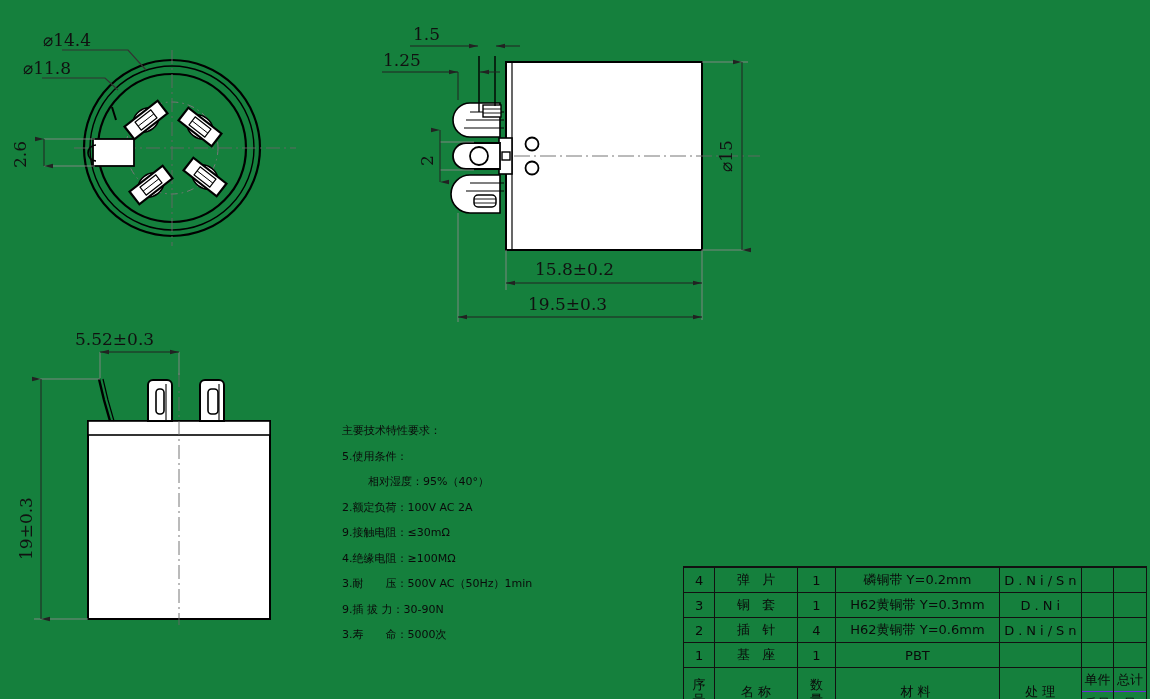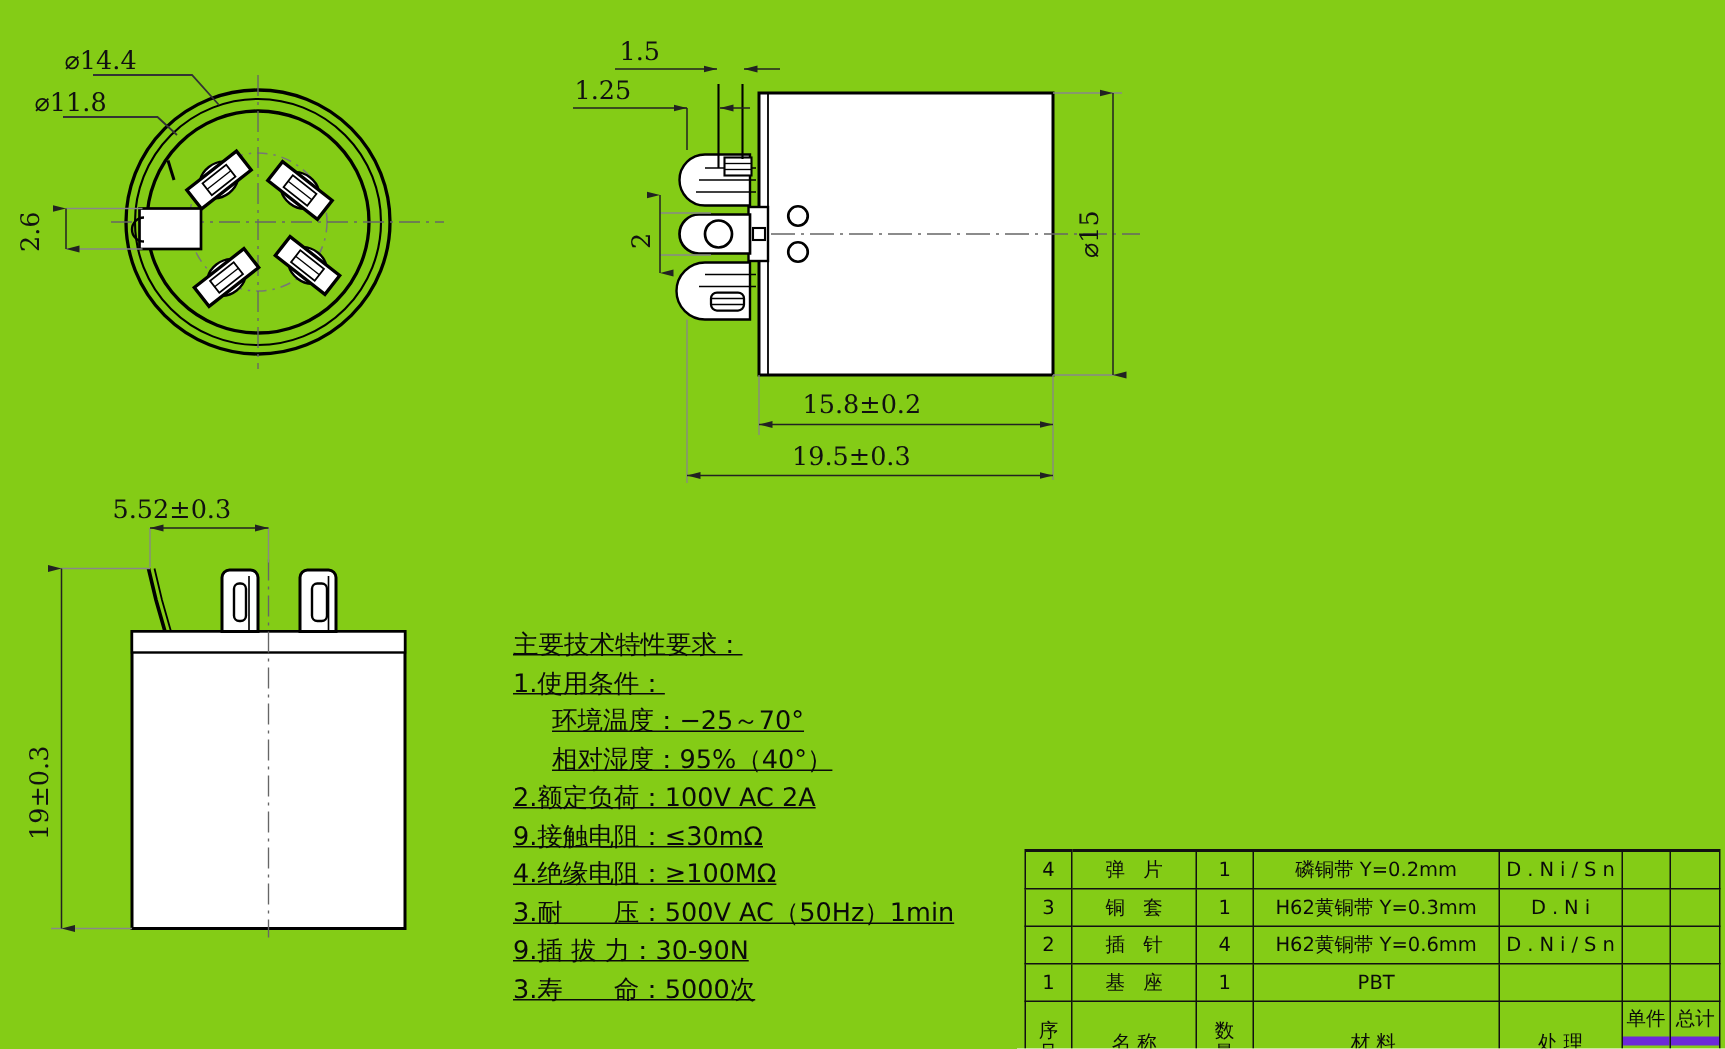--- a/index.html
+++ b/index.html
@@ -8,39 +8,38 @@
     background: #ffffff;
   }
   body {
     font-family: "Liberation Serif", "DejaVu Serif", serif;
     color: #000000;
   }
   #page {
     position: relative;
     width: 1150px;
     height: 699px;
-    background: #84cc16;
+    background: #15803d;
     overflow: hidden;
   }
   #drawing {
     position: absolute;
     left: 0;
     top: 0;
   }
   .spec-block {
     position: absolute;
     left: 342px;
     top: 418px;
     width: 330px;
     font-family: "DejaVu Sans", "Liberation Sans", sans-serif;
-    font-size: 17px;
+    font-size: 11px;
     line-height: 25.5px;
     color: #0a0a0a;
     white-space: nowrap;
-    text-decoration: underline;
   }
   .spec-line { display: block; }
   .spec-indent { padding-left: 26px; }
 
   .bom {
     position: absolute;
     left: 683px;
     top: 566px;
     width: 464px;
     border-collapse: collapse;
@@ -68,23 +67,24 @@
     display: flex;
     flex-direction: column;
     line-height: 15px;
     font-size: 13px;
   }
   .mass-head {
     height: 48px;
     padding: 0;
   }
   .mass-head .m-top {
-    border-bottom: 6px solid #6d28d9;
+    border-bottom: 1px solid #6d28d9;
     height: 23px;
     line-height: 23px;
+    font-family: Liberation Serif, serif;
   }
   .mass-head .m-bot {
     height: 24px;
     line-height: 24px;
   }
 </style>
 </head>
 <body>
 
 <div id="page">
@@ -282,22 +282,21 @@
     <text x="0" y="0" font-family="DejaVu Serif, Liberation Serif, serif" font-size="17" fill="#111" transform="translate(732,172) rotate(-90)">⌀15</text>
     <text x="535" y="275" font-family="DejaVu Serif, Liberation Serif, serif" font-size="17" fill="#111">15.8±0.2</text>
     <text x="528" y="310" font-family="DejaVu Serif, Liberation Serif, serif" font-size="17" fill="#111">19.5±0.3</text>
 
     <text x="75" y="345" font-family="DejaVu Serif, Liberation Serif, serif" font-size="17" fill="#111">5.52±0.3</text>
     <text x="0" y="0" font-family="DejaVu Serif, Liberation Serif, serif" font-size="17" fill="#111" transform="translate(32,560) rotate(-90)">19±0.3</text>
   </svg>
 
   <div class="spec-block">
     <span class="spec-line">主要技术特性要求：</span>
-    <span class="spec-line">1.使用条件：</span>
-    <span class="spec-line spec-indent">环境温度：−25～70°</span>
+    <span class="spec-line">5.使用条件：</span>
     <span class="spec-line spec-indent">相对湿度：95%（40°）</span>
     <span class="spec-line">2.额定负荷：100V AC 2A</span>
     <span class="spec-line">9.接触电阻：≤30mΩ</span>
     <span class="spec-line">4.绝缘电阻：≥100MΩ</span>
     <span class="spec-line">3.耐　　压：500V AC（50Hz）1min</span>
     <span class="spec-line">9.插 拔 力：30-90N</span>
     <span class="spec-line">3.寿　　命：5000次</span>
   </div>
 
   <table class="bom">

